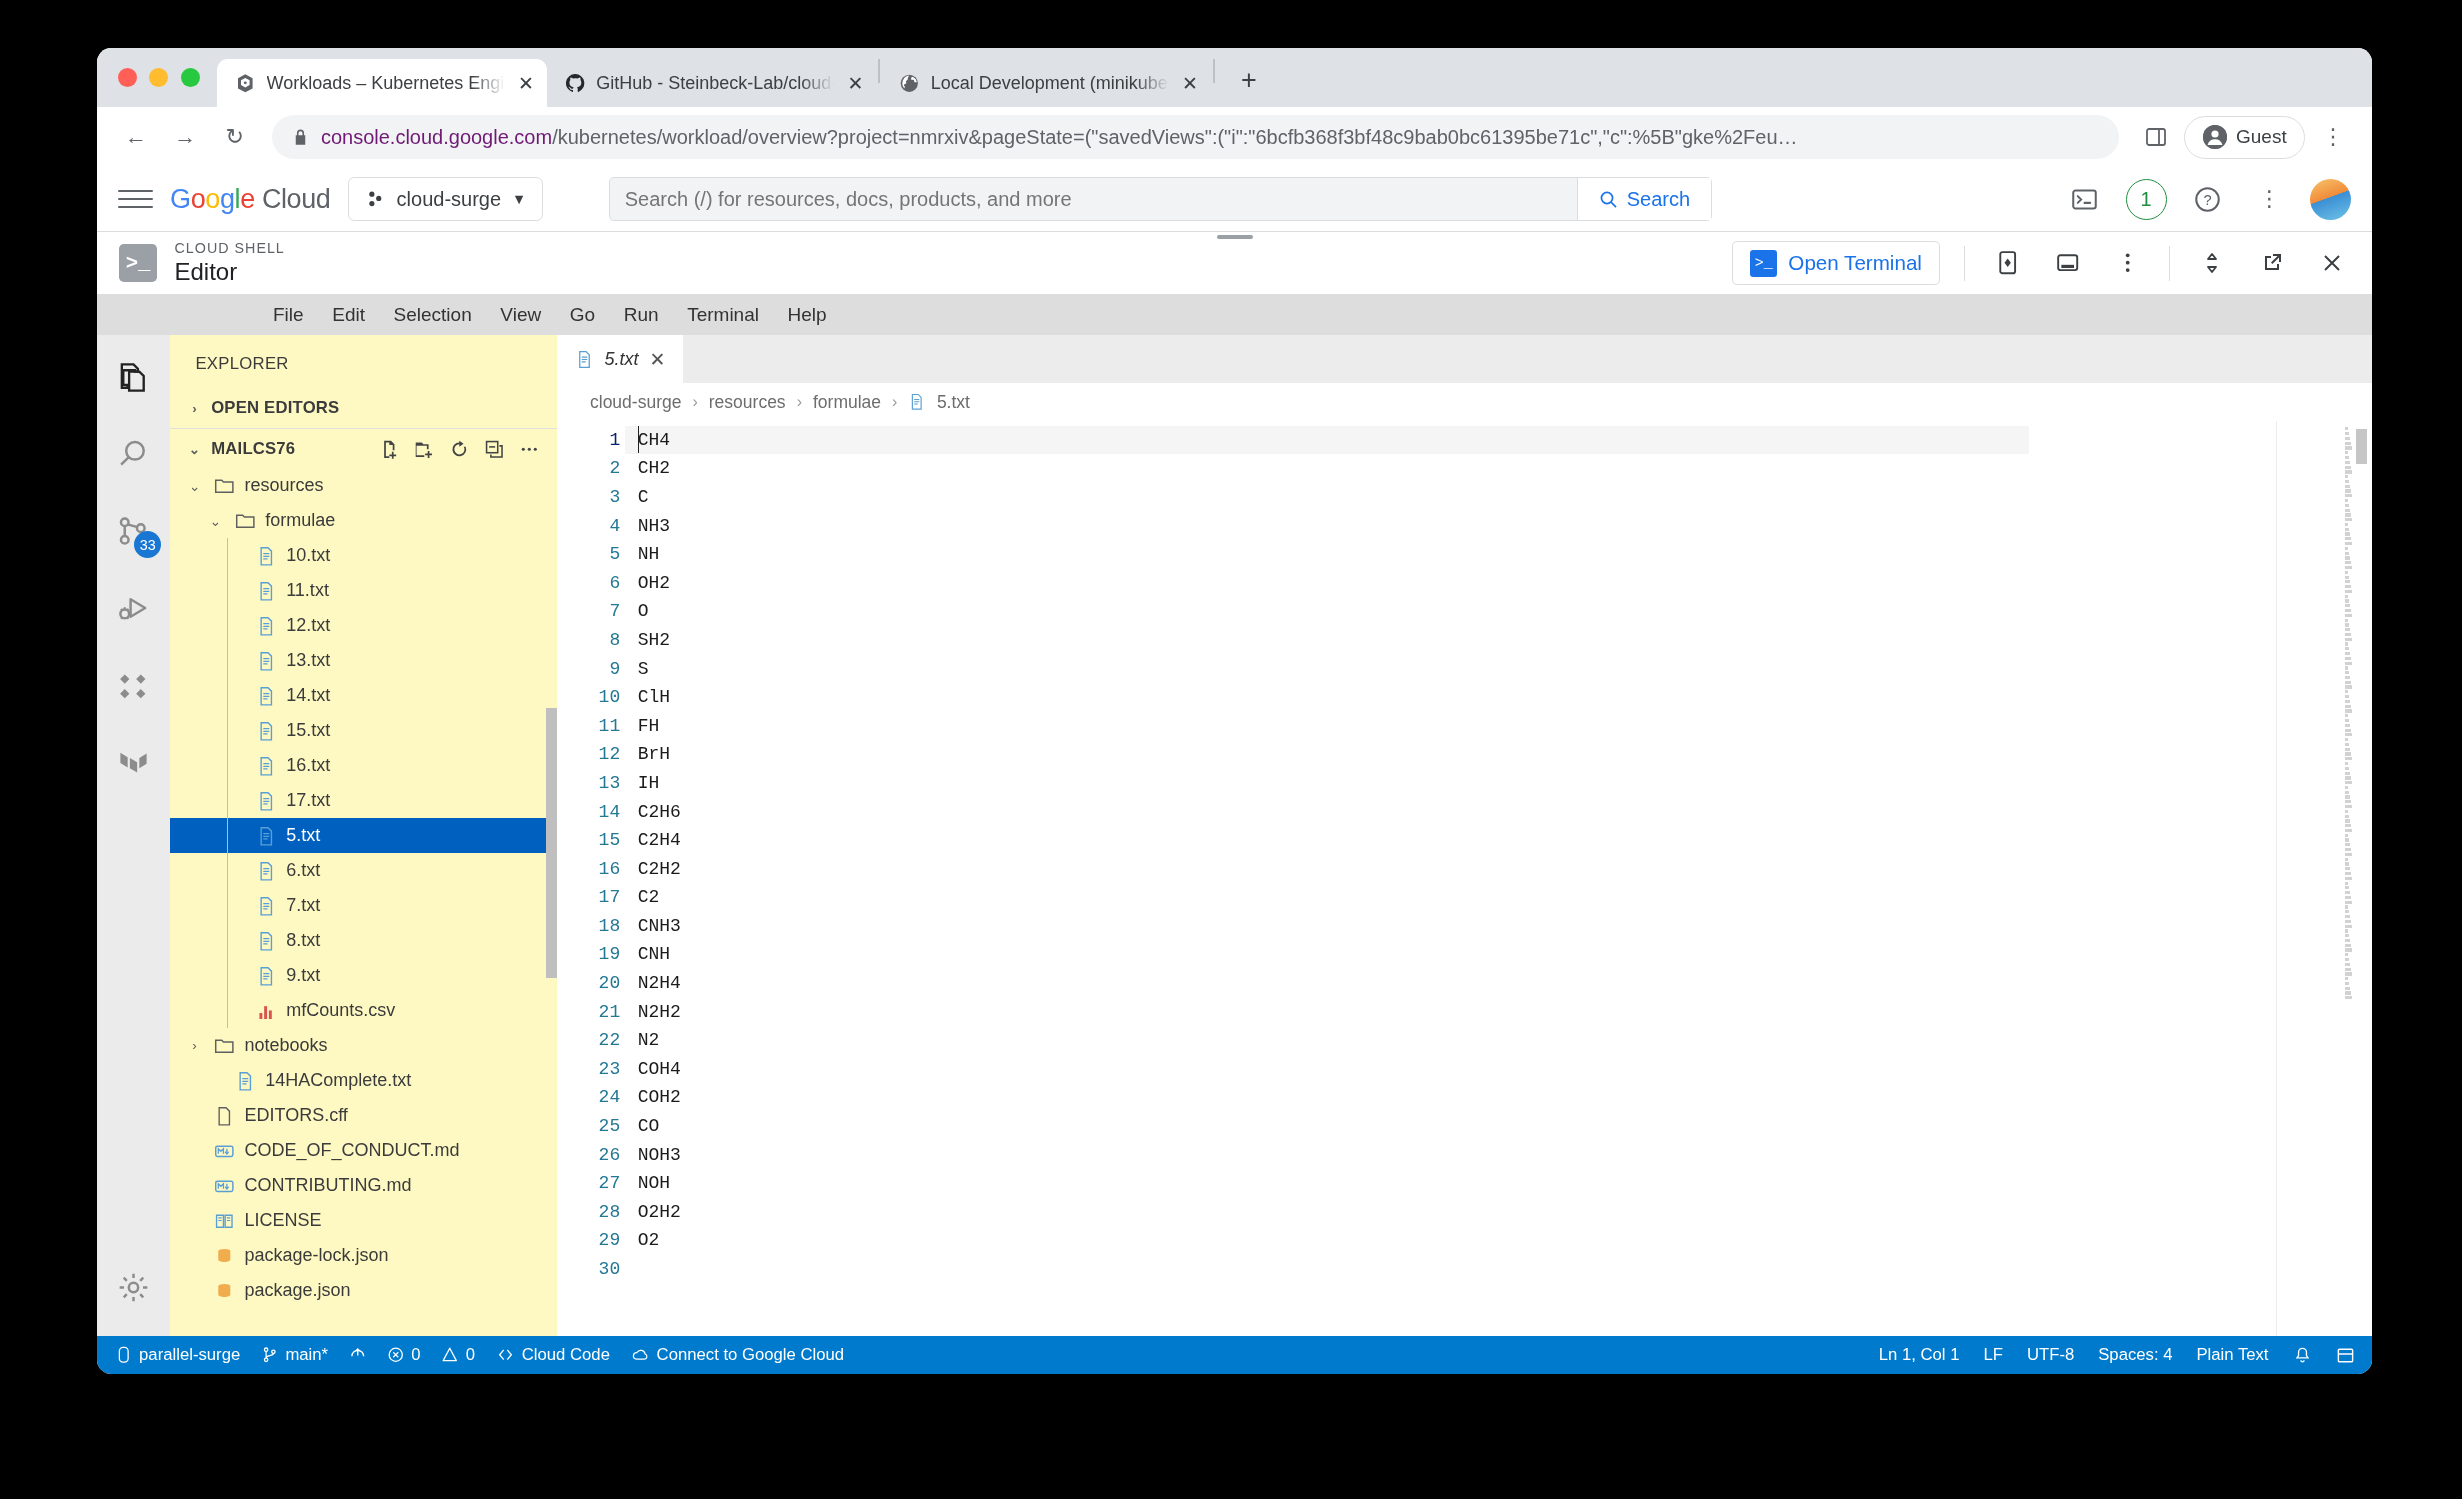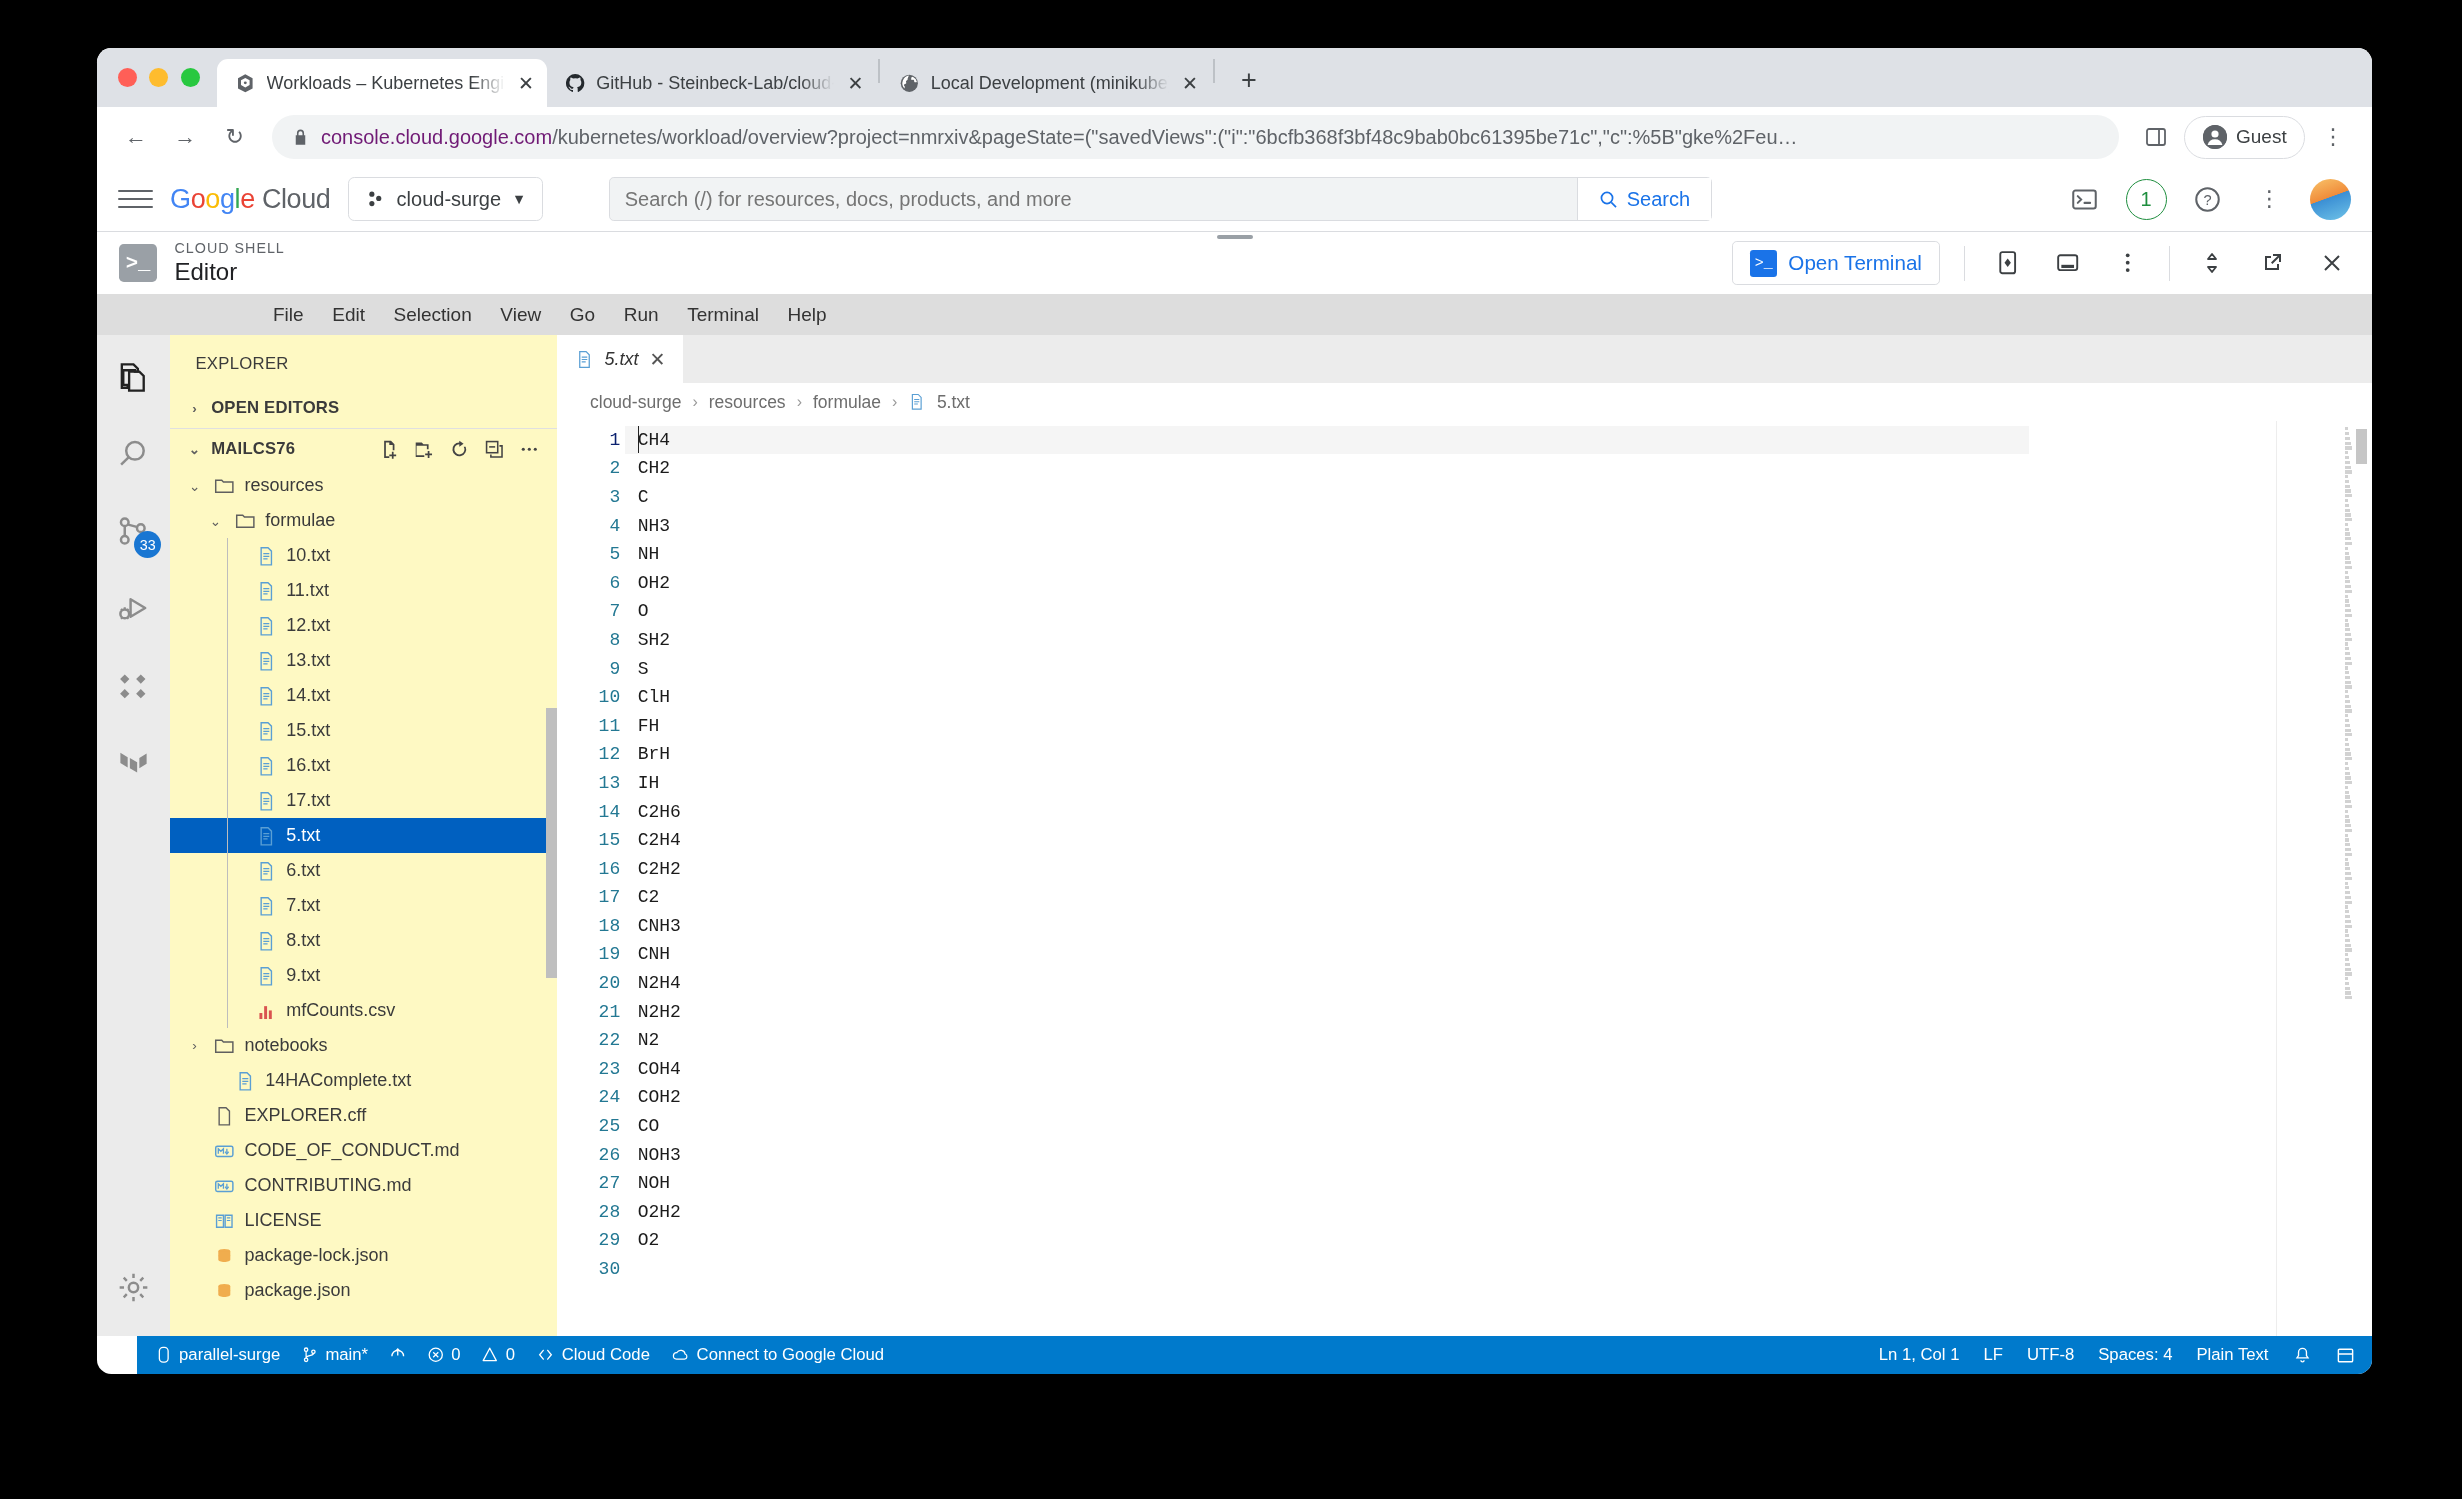--- a/index.html
+++ b/index.html
@@ -199,21 +199,21 @@
   .codecol .ln.first { background: #f5f5f5; width: 1404px; }
   .cursor { position: absolute; left: 12.7px; top: 4.8px; width: 1.6px; height: 27px; background: #222; }
   .minimap { width: 6.3px; margin-right: 20.6px; margin-top: 6.3px; display:flex; flex-direction: column; gap: 1.6px; }
   .mm { height: 3.2px; background: #d2d2d2; width: 6.3px; }
   .edit-scroll { position: absolute; right: 4.8px; top: 8px; width: 11px; height: 35px; background: #c6c6c6; }
   .vert-rule { position: absolute; right: 95px; top: 0; bottom: 0; width: 0.8px; background: #ededed; }
 
   
   .statusbar {
     height: 38px; background: #007acc; color: #fff; display: flex; align-items: center;
-    padding: 0 17.5px; font-size: 16.7px; gap: 20.6px; flex: 0 0 auto; margin-left: 40px;
+    padding: 0 17.5px; font-size: 16.7px; gap: 20.6px; flex: 0 0 auto;
   }
   .st { display: flex; align-items: center; gap: 7.1px; white-space: nowrap; }
   .st-right { margin-left: auto; display: flex; align-items: center; gap: 24px; }
   svg { display: block; }
 </style>
 </head>
 <body>
 
 <div class="window">
 
@@ -699,21 +699,21 @@
             </span>
             <span>14HAComplete.txt</span>
           </div>
           <div class="row">
             <span class="chev" style="margin-left: 14.3px;"></span>
             <span class="ficon">
               <svg width="20.6" height="20.6" viewBox="0 0 24 24">
                 <path d="M6 2h8l4 4v16H6z" fill="none" stroke="#5f5f5f" stroke-width="1.6"></path>
               </svg>
             </span>
-            <span>EXPLORER.cff</span>
+            <span>EDITORS.cff</span>
           </div>
           <div class="row">
             <span class="chev" style="margin-left: 14.3px;"></span>
             <span class="ficon">
               <svg width="20.6" height="20.6" viewBox="0 0 24 24">
                 <rect x="2" y="6" width="20" height="12" rx="2" fill="none" stroke="#5a9fd4" stroke-width="1.7"></rect>
                 <path d="M5 15V9l3 3 3-3v6M15 9v4M13 12.5l2 2.5 2-2.5" stroke="#5a9fd4" stroke-width="1.5" fill="none"></path>
               </svg>
             </span>
             <span>CODE_OF_CONDUCT.md</span>

